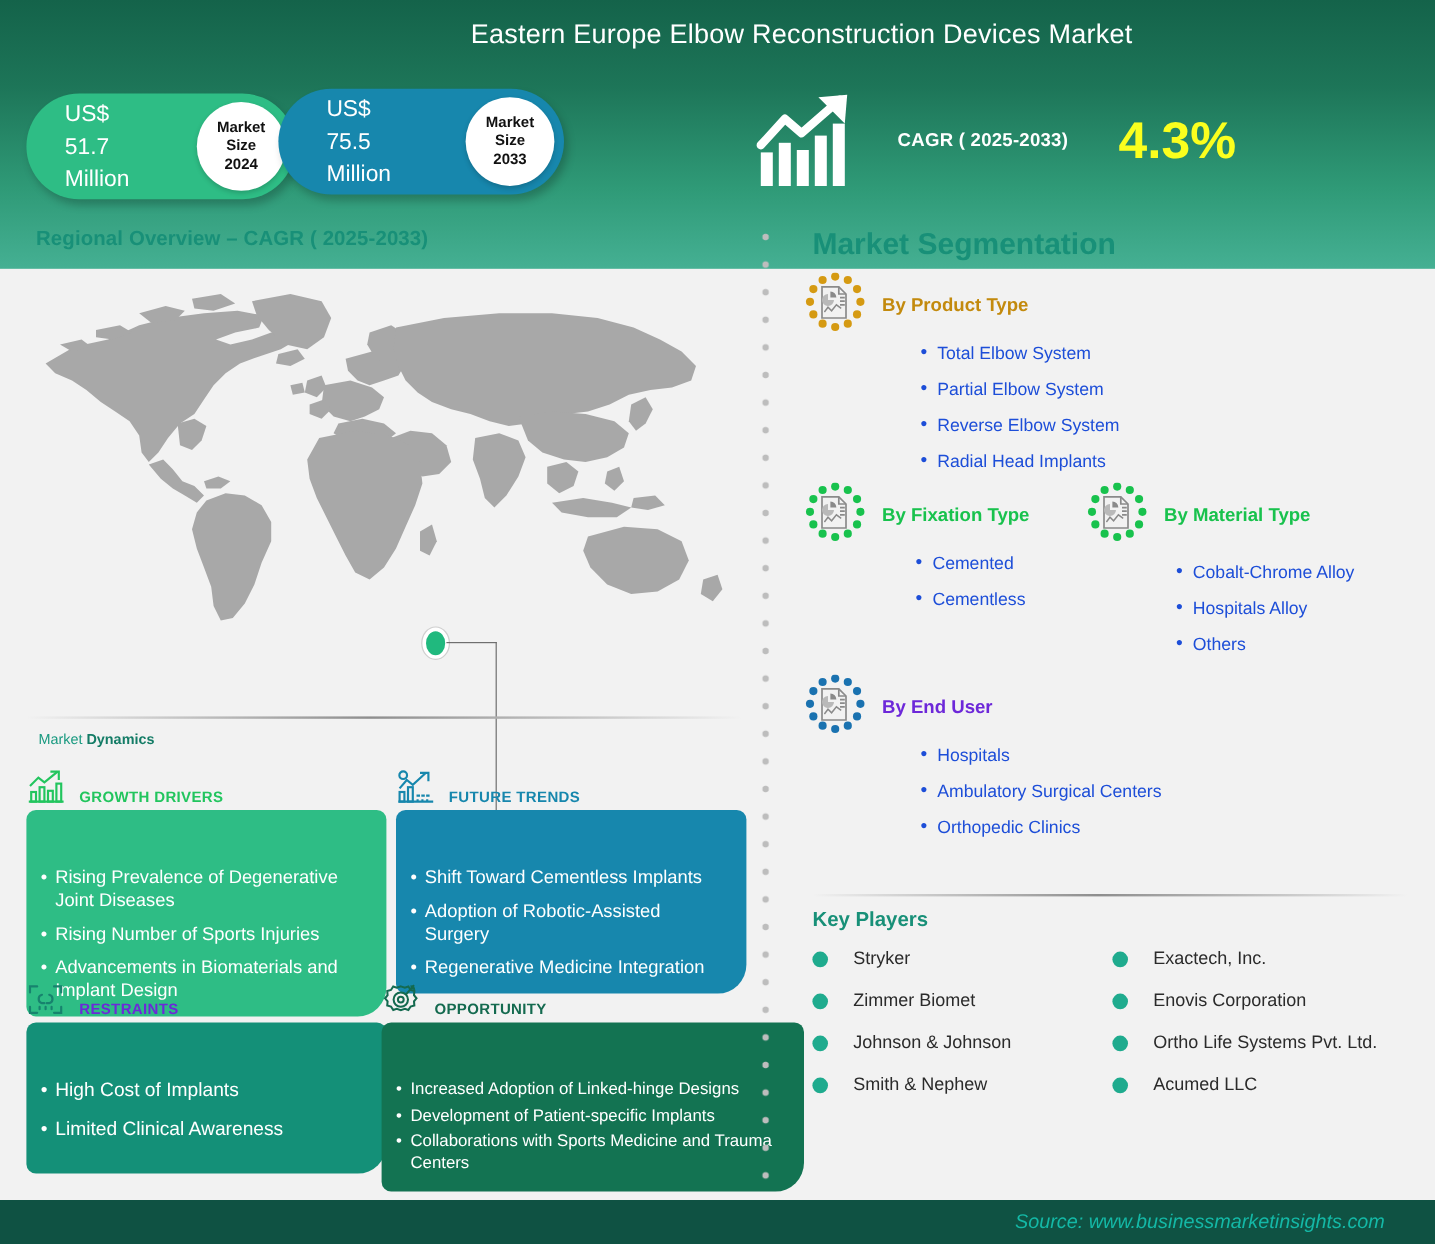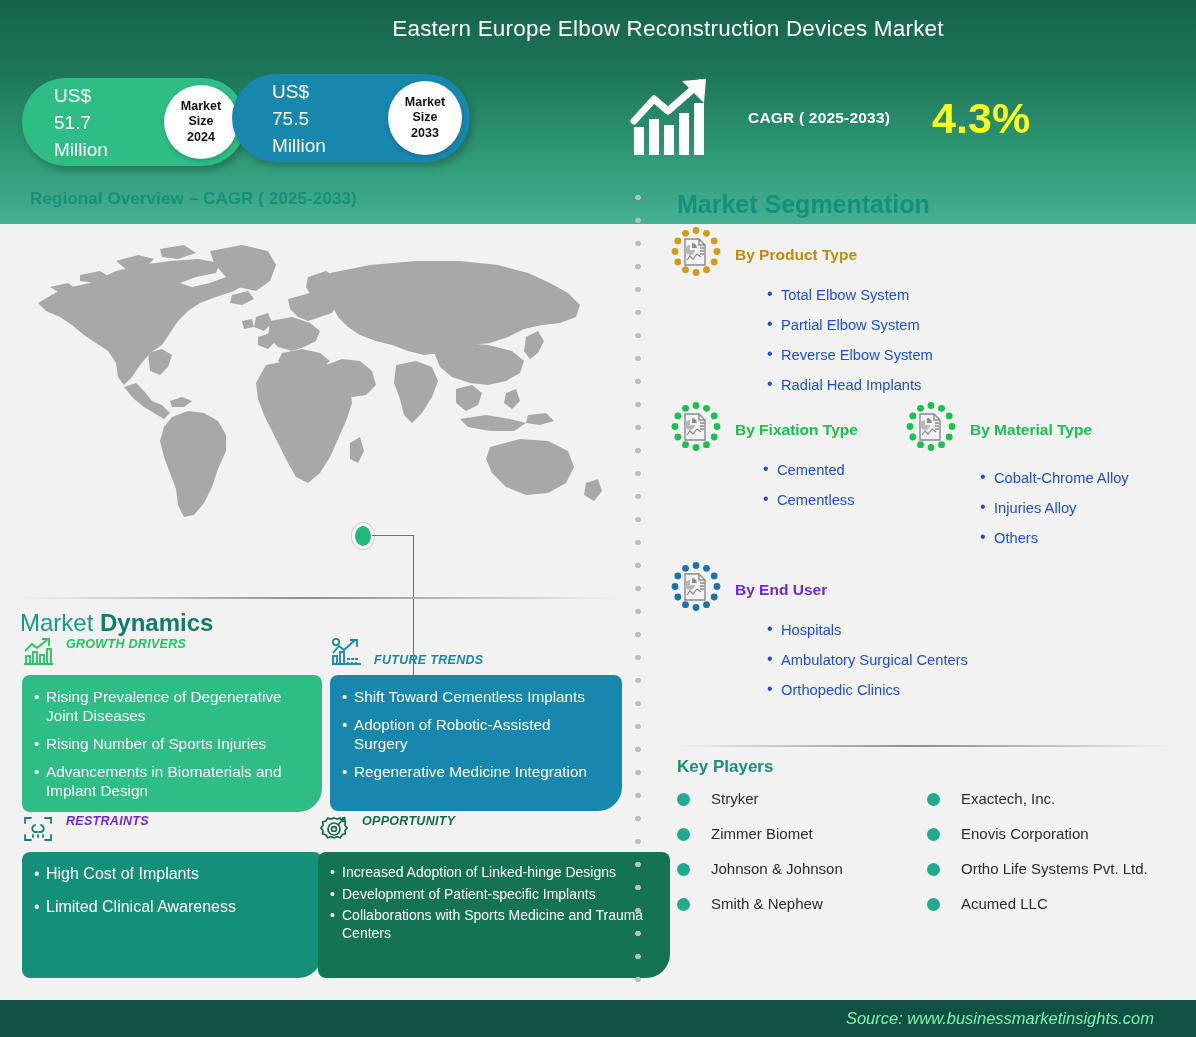--- a/index.html
+++ b/index.html
@@ -86,29 +86,29 @@
     border-radius: 8px 8px 0 0;
   }
   .callout-val { text-align: center; font-size: 15px; color: #333; padding: 5px 0 7px; }
 
   .hr-grad {
     position: absolute; height: 2px; width: 100%;
     background: linear-gradient(90deg,#f2f2f2 0%,#d8d8d8 12%,#8e8e8e 48%,#c9c9c9 80%,#f2f2f2 100%);
   }
   .hr-left { left: 22px; top: 420px; width: 596px; }
 
-  .dynamics-title { position: absolute; left: 20px; top: 432px; font-size: 24px; color: #1a9a80; }
+  .dynamics-title { position: absolute; left: 32px; top: 432px; font-size: 12px; color: #1a9a80; }
   .dynamics-title b { color: #147c66; }
 
   .quad { position: absolute; }
-  .q-head { display: flex; align-items: flex-start; height: 34px; margin-bottom: 4px; font-style: italic; }
+  .q-head { display: flex; align-items: flex-end; height: 34px; margin-bottom: 4px; }
   .q-head .ic { width: 32px; height: 30px; margin-right: 12px; flex: 0 0 32px; }
   .q-head .lbl { font-size: 12.5px; font-weight: bold; letter-spacing: .3px; }
   .q-box { border-radius: 8px 8px 24px 8px; padding: 12px 14px 12px 12px; }
-  .q-box ul { list-style: none; }
+  .q-box ul { list-style: none; margin-top: 35px; }
   .q-box li {
     color: #ffffff; font-size: 15.3px; line-height: 19px;
     padding-left: 12px; position: relative; margin-bottom: 9px;
   }
   .q-box li:last-child { margin-bottom: 0; }
   .q-box li::before { content: "•"; position: absolute; left: 0; top: 0; }
 
   .q-drivers { left: 22px; top: 460px; width: 300px; }
   .q-drivers .lbl { color: #22c55e; }
   .q-drivers .q-box { background: #2ebd85; min-height: 136px; }
@@ -172,21 +172,21 @@
   }
   .key-name { font-size: 15px; color: #2b2b2b; line-height: 19px; }
 
   
   .footer {
     position: absolute; left: 0; top: 1000px; width: 1196px; height: 37px;
     background: #0f5243;
   }
   .footer-text {
     position: absolute; right: 42px; top: 9px;
-    color: #86efac; font-size: 16.5px; font-style: italic;
+    color: #14b8a6; font-size: 16.5px; font-style: italic;
   }
 </style>
 </head>
 <body>
 
 <div class="header">
   <div class="header-title">Eastern Europe Elbow Reconstruction Devices Market</div>
 
   <div class="pill pill-1">
     <div class="pill-text">
@@ -500,21 +500,21 @@
           <path d="M35 21 h4 M35 24 h4 M35 27 h4"></path>
           <path d="M22 33 l3 -4 3 3 4 -5 4 3" stroke-width="1.2"></path>
         </g>
         <path d="M25 18 a5 5 0 1 0 5 5 h-5 Z" fill="#b9b9b9"></path>
         <path d="M27 16 a5.5 5.5 0 0 1 5 5 h-5 Z" fill="#8a8a8a"></path>
       </svg>
       <span class="seg-name">By Material Type</span>
     </div>
     <ul class="seg-list">
       <li>Cobalt-Chrome Alloy</li>
-      <li>Injuries Alloy</li>
+      <li>Hospitals Alloy</li>
       <li>Others</li>
     </ul>
   </div>
 
   <div class="seg-group g-enduser">
     <div class="seg-head">
       <svg class="seg-icon" viewBox="0 0 62 62">
         <g fill="#1a72b0">
           <circle cx="31" cy="3.5" r="3.4"></circle>
             <circle cx="41.5" cy="6.3" r="3.4"></circle>

